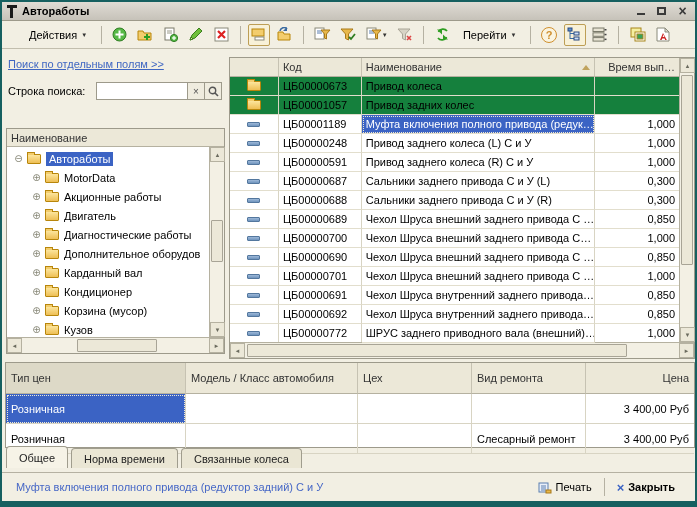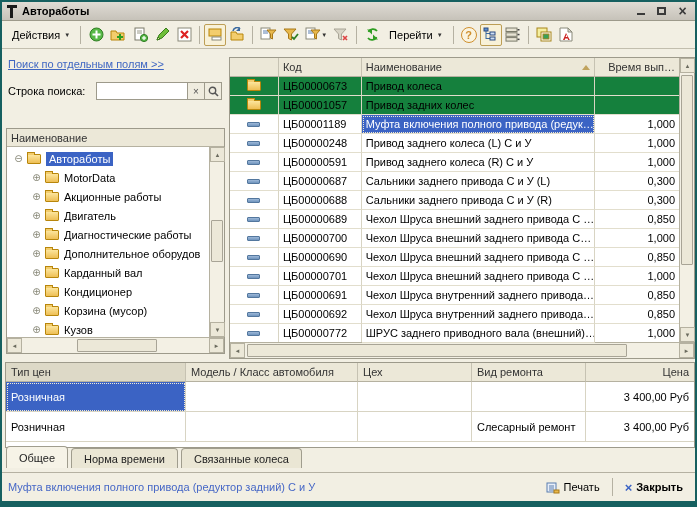--- a/index.html
+++ b/index.html
@@ -17,21 +17,21 @@
   .logo1c{width:10px;height:13px;position:relative;margin-right:5px;}
   .logo1c::before{content:"";position:absolute;left:0;top:0;width:10px;height:3px;background:#1a1a1a;}
   .logo1c::after{content:"";position:absolute;left:3px;top:0;width:3px;height:13px;background:#1a1a1a;}
   .title-text{font-weight:bold;font-size:11px;flex:1;}
   .win-btns{display:flex;gap:6px;align-items:center;}
   .wbtn{width:15px;height:13px;display:flex;align-items:center;justify-content:center;color:#3a3a3a;cursor:default;}
   .wbtn .minline{width:8px;border-bottom:2px solid #3a3a3a;margin-top:6px;}
   .wbtn .maxbox{width:9px;height:8px;border:2px solid #3a3a3a;}
   .wbtn.close{font-size:14px;font-weight:bold;}
   
-  .toolbar{height:28px;display:flex;align-items:center;padding:0 4px;border-bottom:1px solid #c2beae;background:#f2efe3;}
+  .toolbar{height:28px;display:flex;align-items:center;padding:0 21px;border-bottom:1px solid #c2beae;background:#f2efe3;justify-content:space-between;}
   .tbtn{height:22px;min-width:22px;display:flex;align-items:center;justify-content:center;
     border:1px solid transparent;border-radius:2px;padding:0 2px;}
   .tbtn.pressed{border-color:#bd9e55;background:#f8f1d8;}
   .tlabel{display:flex;align-items:center;gap:4px;padding:0 5px;height:22px;}
   .tsep{width:1px;height:18px;background:#b5b1a2;margin:0 4px;}
   .dd{font-size:6px;color:#333;}
   .qmark{width:16px;height:16px;border:1px solid #cf8f2e;border-radius:50%;background:#faf4e0;
     color:#cf8f2e;font-weight:bold;font-size:11px;display:flex;align-items:center;justify-content:center;}
   
   .link{position:absolute;left:6px;top:56px;color:#3f66c2;text-decoration:underline;}
@@ -70,36 +70,36 @@
   .c-ico{width:49px;justify-content:center;}
   .c-code{width:83px;}
   .c-name{width:234px;position:relative;}
   .c-time{width:84px;justify-content:flex-end;border-right:none !important;}
   .cell-sel{background:#3b63c4;color:#fff;outline:1px dotted #efe9d5;outline-offset:-2px;}
   .item-ic{width:13px;height:5px;background:linear-gradient(#9db8d8,#6f94bd);border:1px solid #53779e;border-radius:1px;}
   .sortmark{margin-left:auto;width:0;height:0;border-left:4px solid transparent;border-right:4px solid transparent;border-bottom:5px solid #c0a35e;}
   
   .bpanel{position:absolute;left:3px;top:360px;width:690px;height:86px;border:1px solid #9d9a8b;background:#fff;}
   .phdr,.prow{display:flex;}
-  .phdr>div{height:19px;background:#ece8d8;color:#333;border-right:1px solid #c6c2b2;border-bottom:1px solid #b5b1a0;display:flex;align-items:center;padding:0 5px;}
+  .phdr>div{height:31px;background:#ece8d8;color:#333;border-right:1px solid #c6c2b2;border-bottom:1px solid #b5b1a0;display:flex;align-items:center;padding:0 5px;}
   .phdr>.p-type{background:#ddd9c7;}
   .prow>div{height:30px;border-right:1px solid #d8d4c3;border-bottom:1px solid #d8d4c3;display:flex;align-items:center;padding:0 5px;overflow:hidden;white-space:nowrap;}
   .p-type{width:180px;}
   .p-model{width:172px;}
   .p-shop{width:114px;}
   .p-repair{width:114px;}
   .p-price{flex:1;justify-content:flex-end;border-right:none !important;}
   
   .tabs{position:absolute;left:2px;top:446px;height:20px;display:flex;align-items:flex-end;gap:3px;padding-left:2px;}
   .tab{height:20px;display:flex;align-items:center;padding:0 12px;background:#eae6d4;
     border:1px solid #a09d8e;border-bottom:none;border-radius:4px 4px 0 0;color:#222;}
   .tab.active{background:#f6f3e7;height:22px;font-weight:normal;}
   
   .statusbar{position:absolute;left:0;right:0;top:470px;height:29px;border-top:1px solid #b5b1a2;
-    background:#f2efe3;display:flex;align-items:center;padding:0 6px;}
+    background:#f2efe3;display:flex;align-items:center;padding:0 14px;}
   .status-text{color:#4667c6;flex:1;overflow:hidden;white-space:nowrap;}
   .sdiv{width:1px;height:18px;background:#b5b1a2;margin:0 6px;}
   .sbtn2{display:flex;align-items:center;gap:4px;padding:2px 6px;}
   .sbtn2.bold{font-weight:bold;}
   .xblue{color:#3b63c4;font-weight:bold;font-size:13px;}
   svg{display:block;}
 </style>
 </head>
 <body>
 

